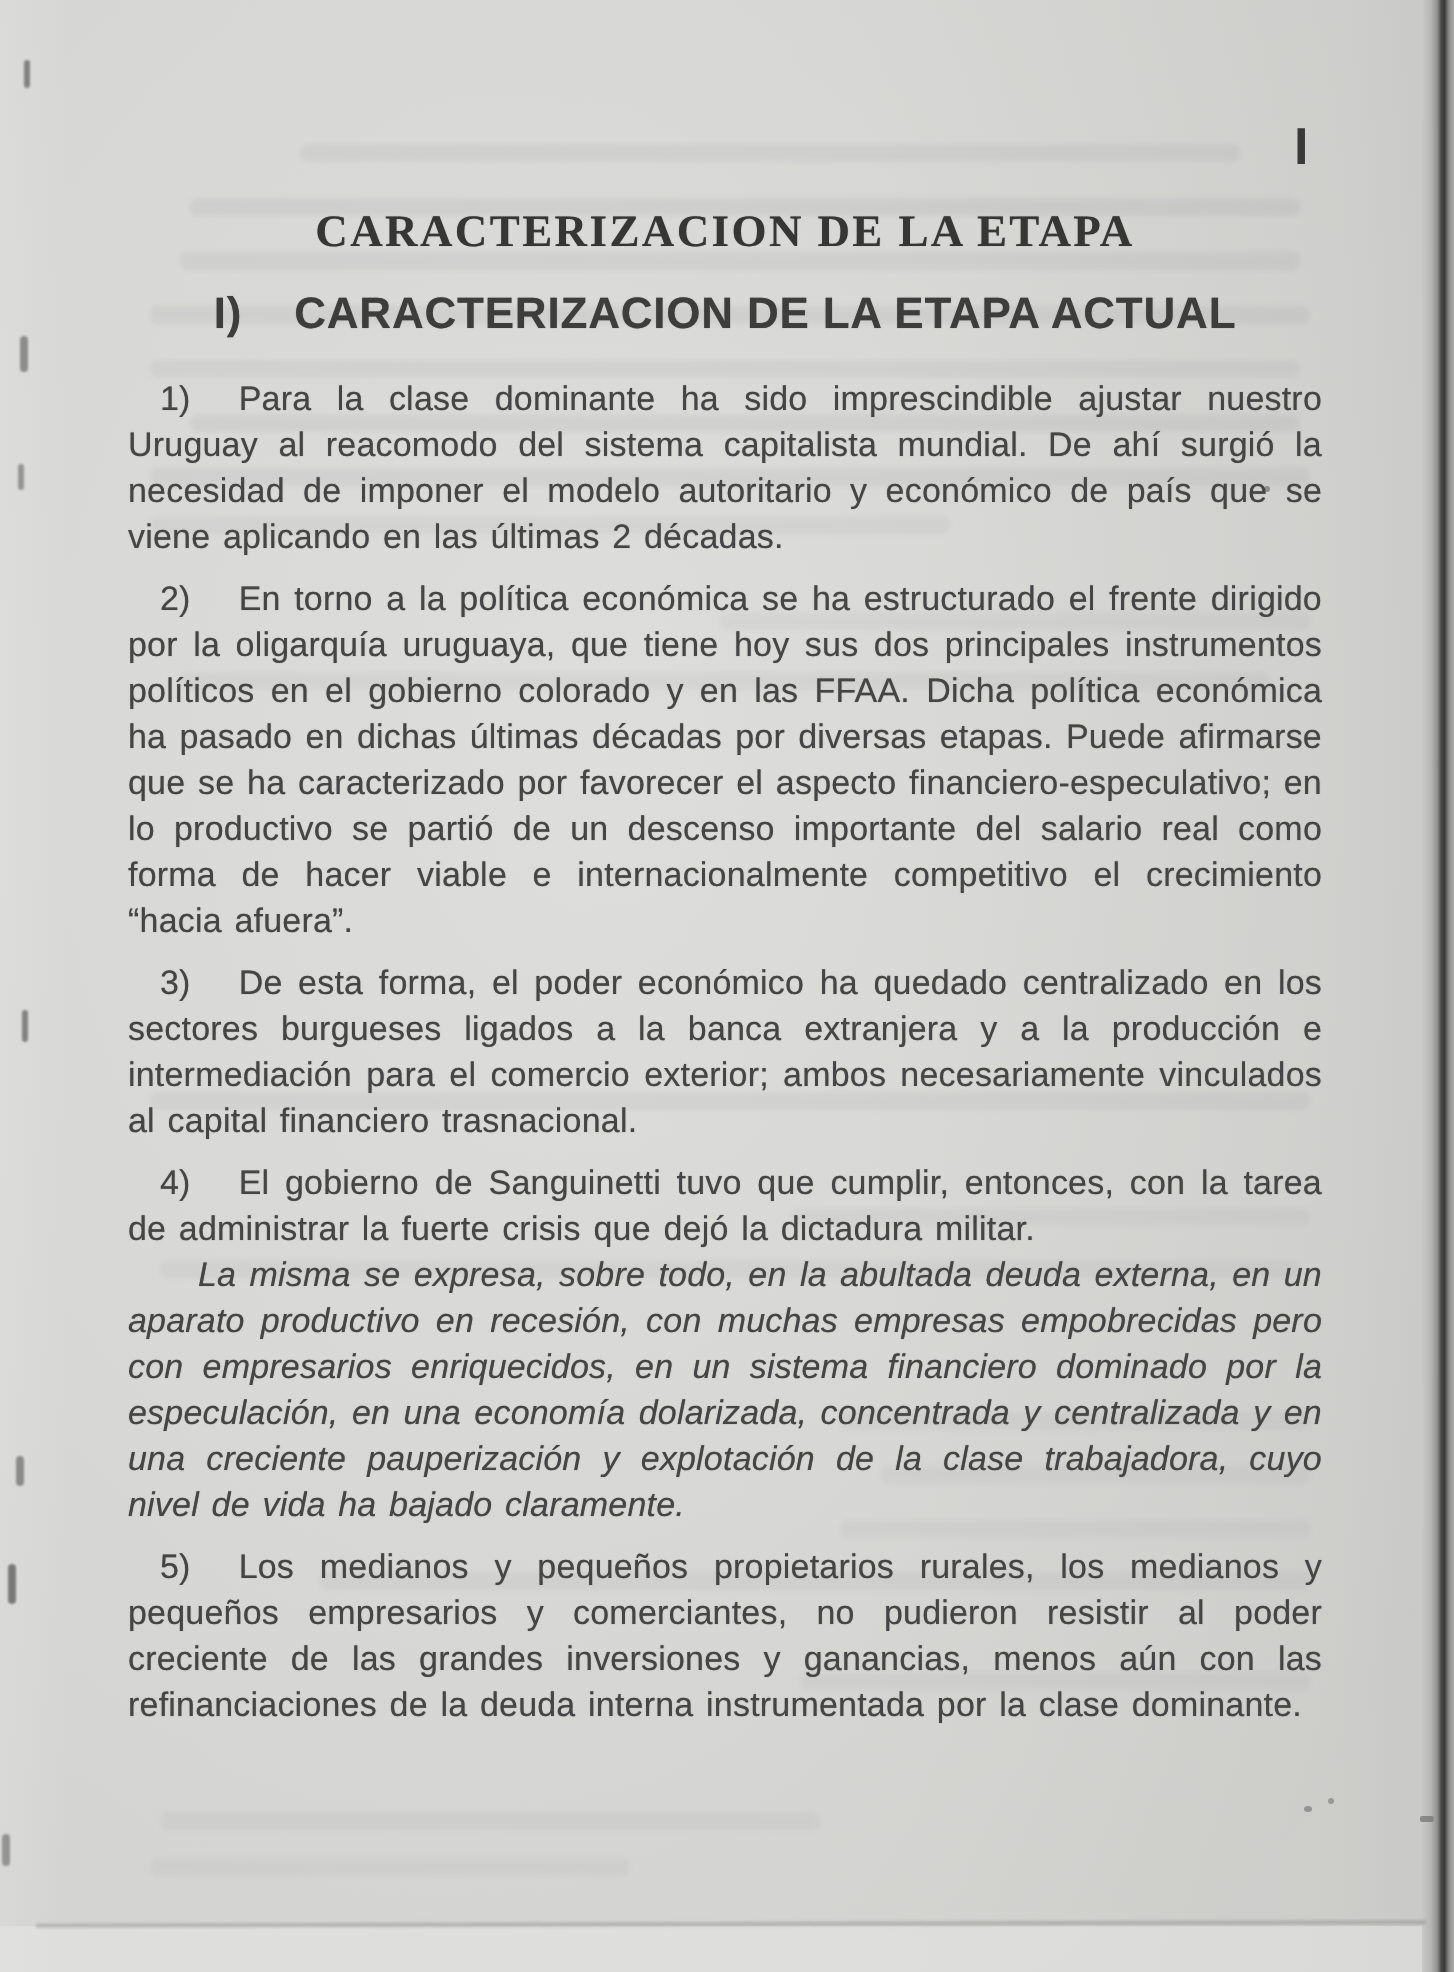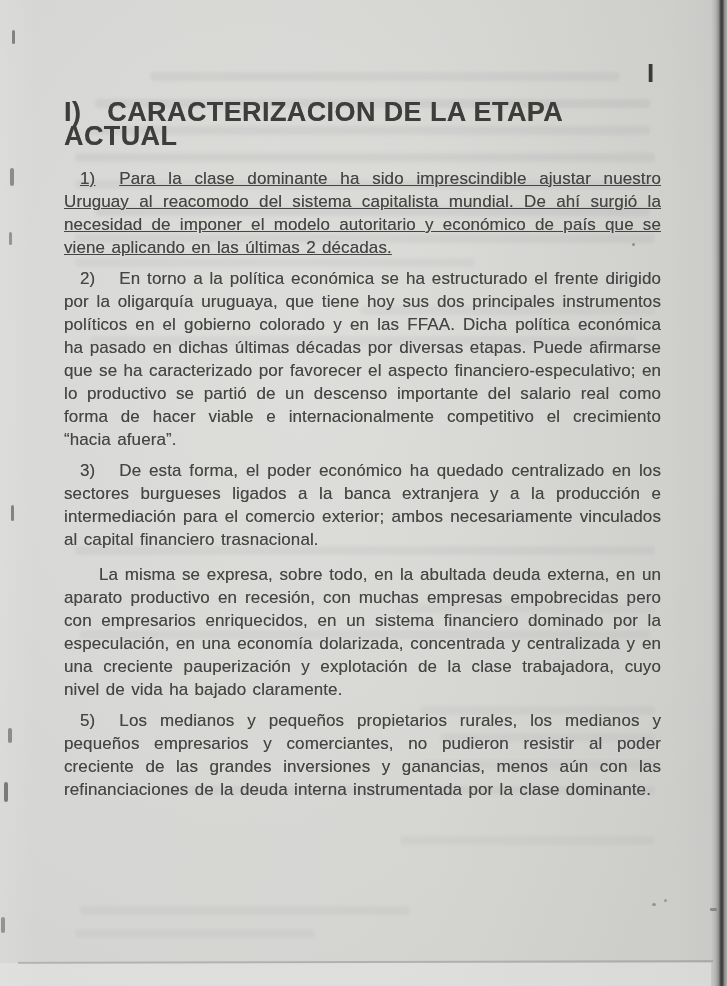--- a/index.html
+++ b/index.html
@@ -77,42 +77,43 @@
     margin: 100px 0 0 0;
     font-family: "Liberation Serif", serif;
     font-weight: 700; font-size: 22.5px; line-height: 31px;
     letter-spacing: 1.2px;
     color: #363634;
     text-align: center;
   }
   .doc-title .t-line { display: block; }
   .section {
     margin: 14px 0 0 0;
-    font-size: 27px; line-height: 24px;
+    font-size: 22px; line-height: 24px;
     font-weight: 700; letter-spacing: 0.4px;
     color: #3d3d3b;
+    text-align: center;
   }
   .section .h-label { margin-right: 26px; }
   .subsection {
     margin: 23px 0 0 0;
     font-size: 18.5px; line-height: 22px;
     font-weight: 700; letter-spacing: 0.2px;
     color: #3d3d3b;
   }
   .subsection .h-label { margin-right: 21px; }
   .para {
     margin: 8px 0 0 0;
     font-size: 17px; line-height: 23px;
     text-align: justify;
     word-spacing: 1.5px; letter-spacing: 0.1px;
     text-indent: 16px;
   }
-  .para:first-of-type { margin-top: 19px; text-decoration: underline; }
+  .para:first-of-type { margin-top: 19px; }
   .para .pnum { margin-right: 24px; }
-  .para.cont { margin-top: 12px; text-indent: 35px; }
+  .para.cont { margin-top: 0; text-indent: 35px; font-style: italic; }
   .para.cont .pnum { margin-right: 0; }
 </style>
 </head>
 <body>
 
 <div class="sheet">
 
   <div class="ghost-layer">
     <div class="ghost" style="left:150px; top:72px;  width:470px; opacity:.10;"></div>
     <div class="ghost" style="left:95px;  top:99px;  width:555px; opacity:.12;"></div>
@@ -147,39 +148,43 @@
   <div class="speck" style="left:632px; top:243px; width:3px; height:3px; opacity:.5;"></div>
   <div class="speck" style="left:652px; top:903px; width:4px; height:3px; opacity:.45;"></div>
   <div class="speck" style="left:664px; top:899px; width:3px; height:3px; opacity:.40;"></div>
   <div class="speck" style="left:710px; top:908px; width:7px; height:3px; opacity:.50; border-radius:1px;"></div>
 
   <div class="page-number">I</div>
 
   <div class="content">
 
     <h1 class="doc-title">
+      <span class="t-line">CARACTERIZACION DE LA ETAPA</span>
     </h1>
 
     <h2 class="section">
       <span class="h-label">I)</span><span>CARACTERIZACION DE LA ETAPA ACTUAL</span>
     </h2>
 
 
     <p class="para">
       <span class="pnum">1)</span><span>Para la clase dominante ha sido imprescindible ajustar nuestro Uruguay al reacomodo del sistema capitalista mundial. De ahí surgió la necesidad de imponer el modelo autoritario y económico de país que se viene aplicando en las últimas 2 décadas.</span>
     </p>
 
     <p class="para">
       <span class="pnum">2)</span><span>En torno a la política económica se ha estructurado el frente dirigido por la oligarquía uruguaya, que tiene hoy sus dos principales instrumentos políticos en el gobierno colorado y en las FFAA. Dicha política económica ha pasado en dichas últimas décadas por diversas etapas. Puede afirmarse que se ha caracterizado por favorecer el aspecto financiero-especulativo; en lo productivo se partió de un descenso importante del salario real como forma de hacer viable e internacionalmente competitivo el crecimiento “hacia afuera”.</span>
     </p>
 
     <p class="para">
       <span class="pnum">3)</span><span>De esta forma, el poder económico ha quedado centralizado en los sectores burgueses ligados a la banca extranjera y a la producción e intermediación para el comercio exterior; ambos necesariamente vinculados al capital financiero trasnacional.</span>
     </p>
 
+    <p class="para">
+      <span class="pnum">4)</span><span>El gobierno de Sanguinetti tuvo que cumplir, entonces, con la tarea de administrar la fuerte crisis que dejó la dictadura militar.</span>
+    </p>
 
     <p class="para cont">
       <span class="pnum"></span><span>La misma se expresa, sobre todo, en la abultada deuda externa, en un aparato productivo en recesión, con muchas empresas empobrecidas pero con empresarios enriquecidos, en un sistema financiero dominado por la especulación, en una economía dolarizada, concentrada y centralizada y en una creciente pauperización y explotación de la clase trabajadora, cuyo nivel de vida ha bajado claramente.</span>
     </p>
 
     <p class="para">
       <span class="pnum">5)</span><span>Los medianos y pequeños propietarios rurales, los medianos y pequeños empresarios y comerciantes, no pudieron resistir al poder creciente de las grandes inversiones y ganancias, menos aún con las refinanciaciones de la deuda interna instrumentada por la clase dominante.</span>
     </p>
 
   </div>

